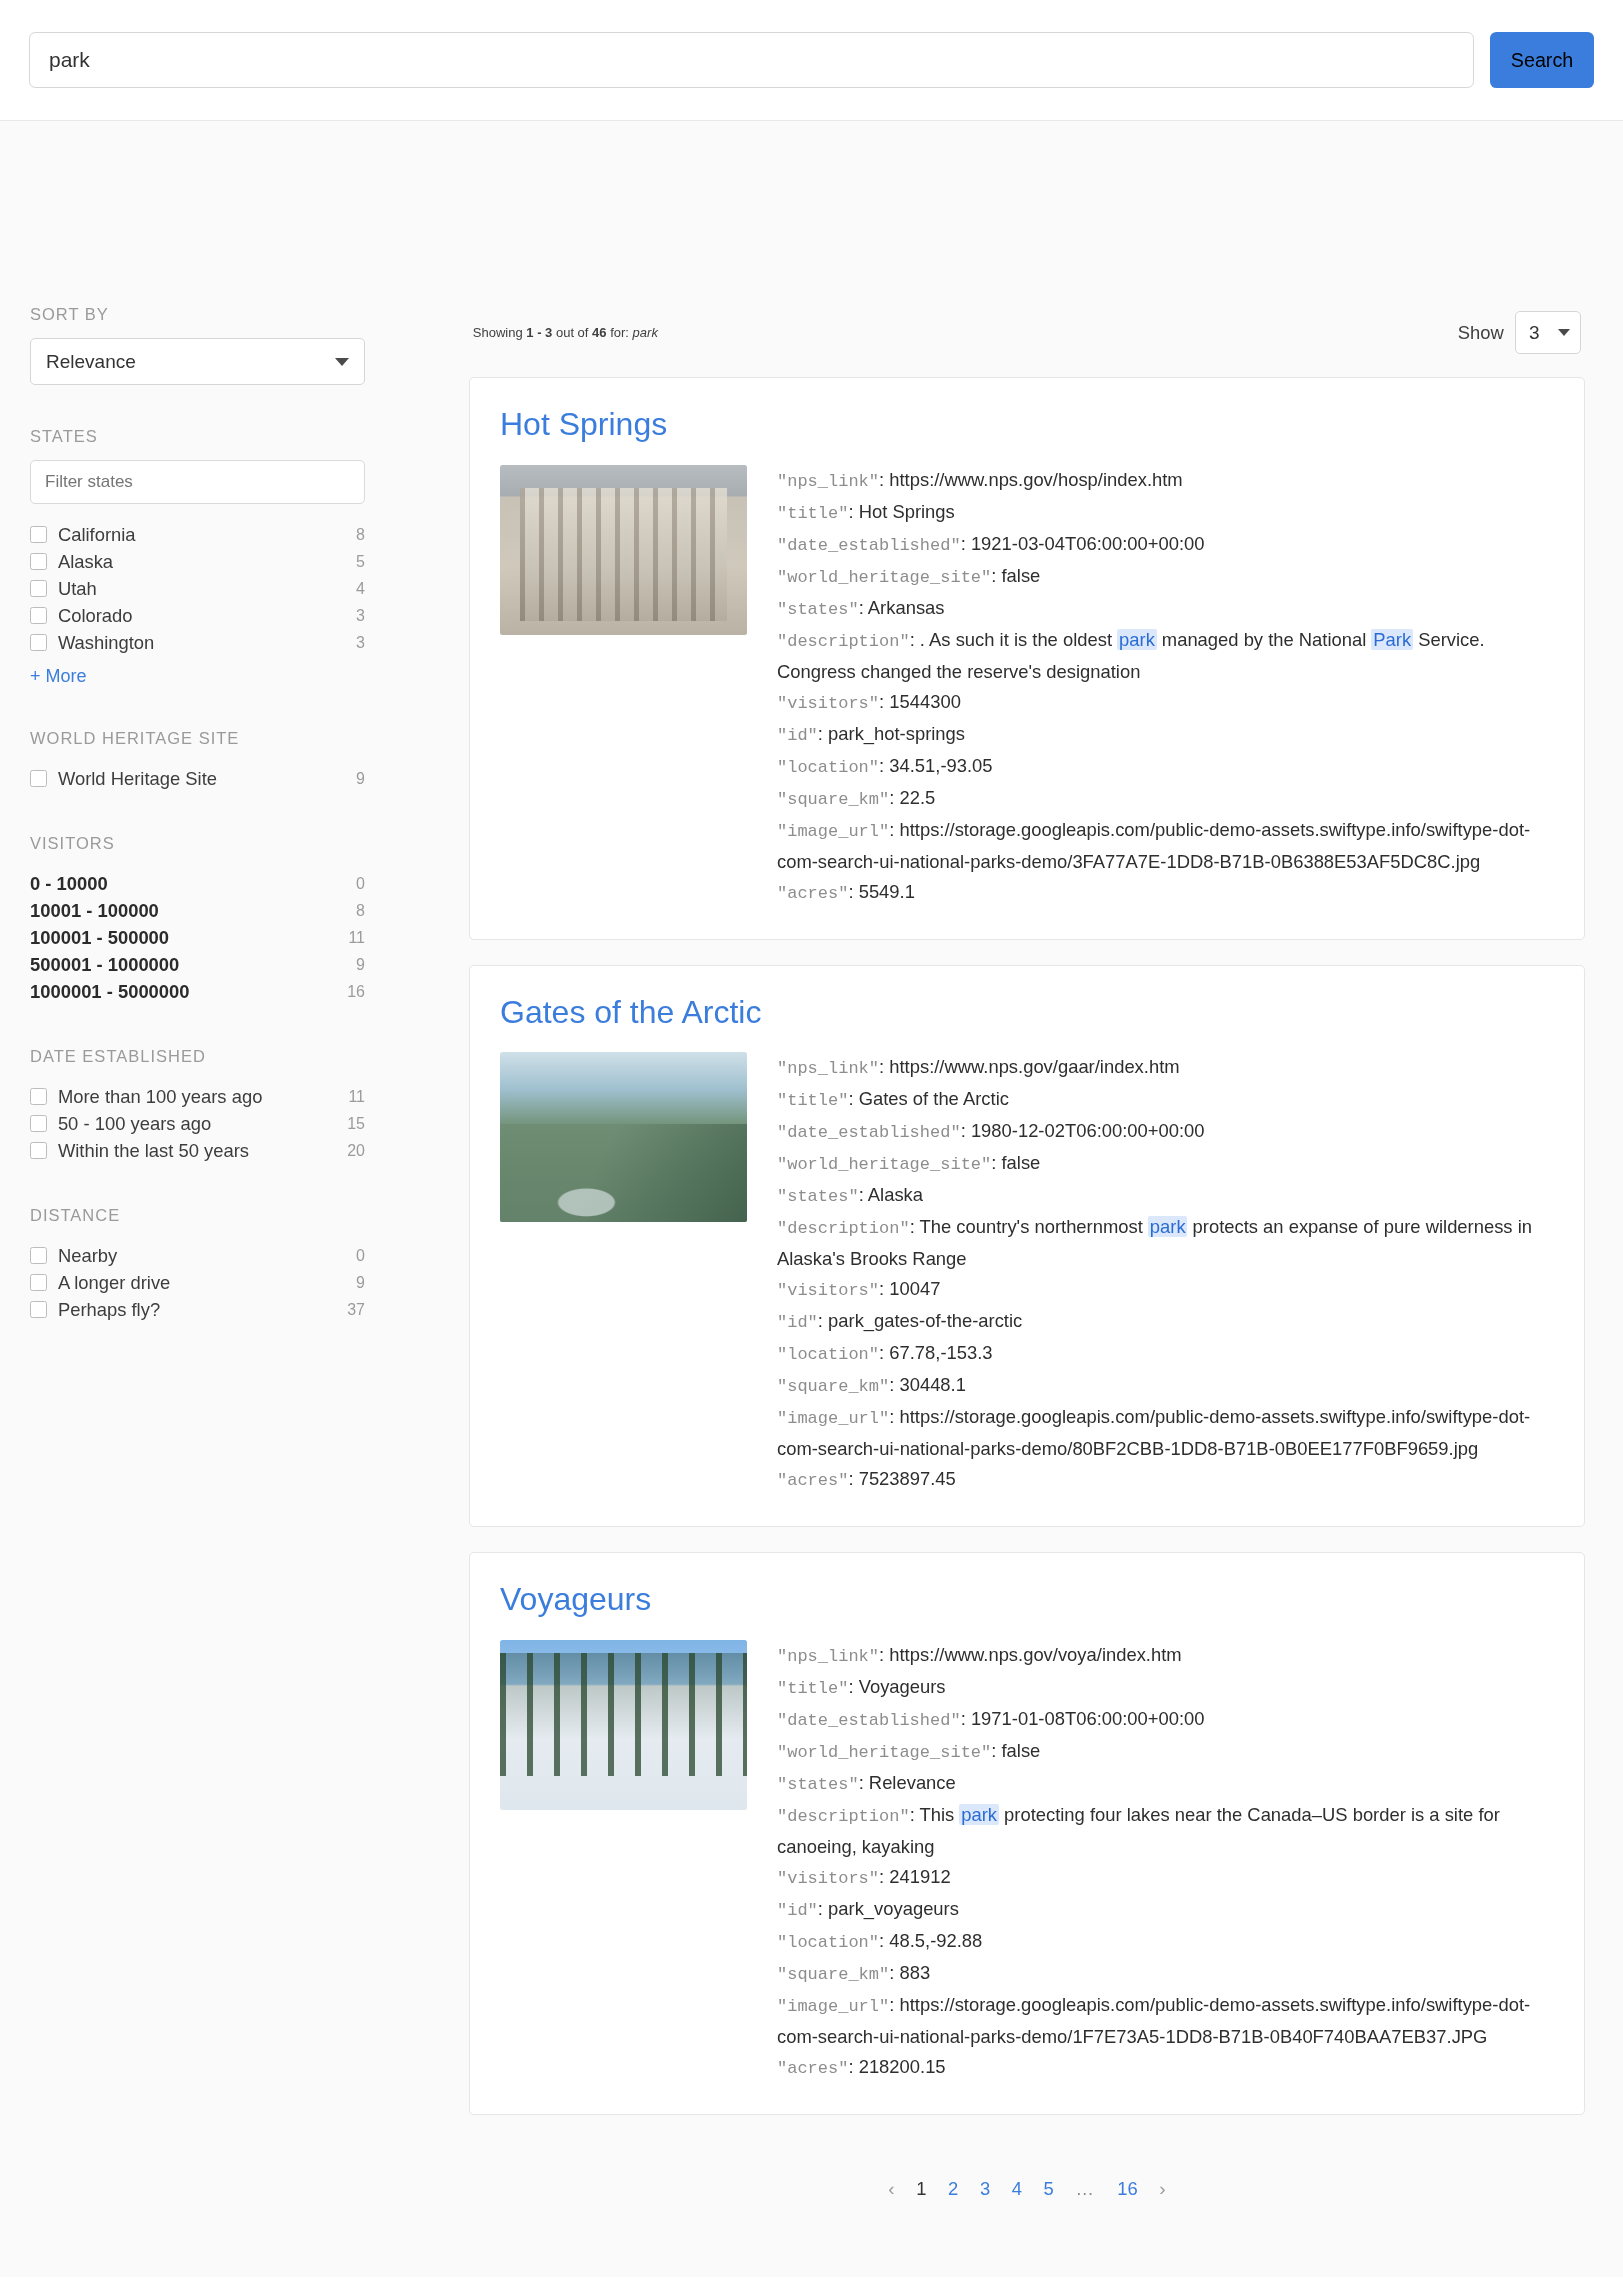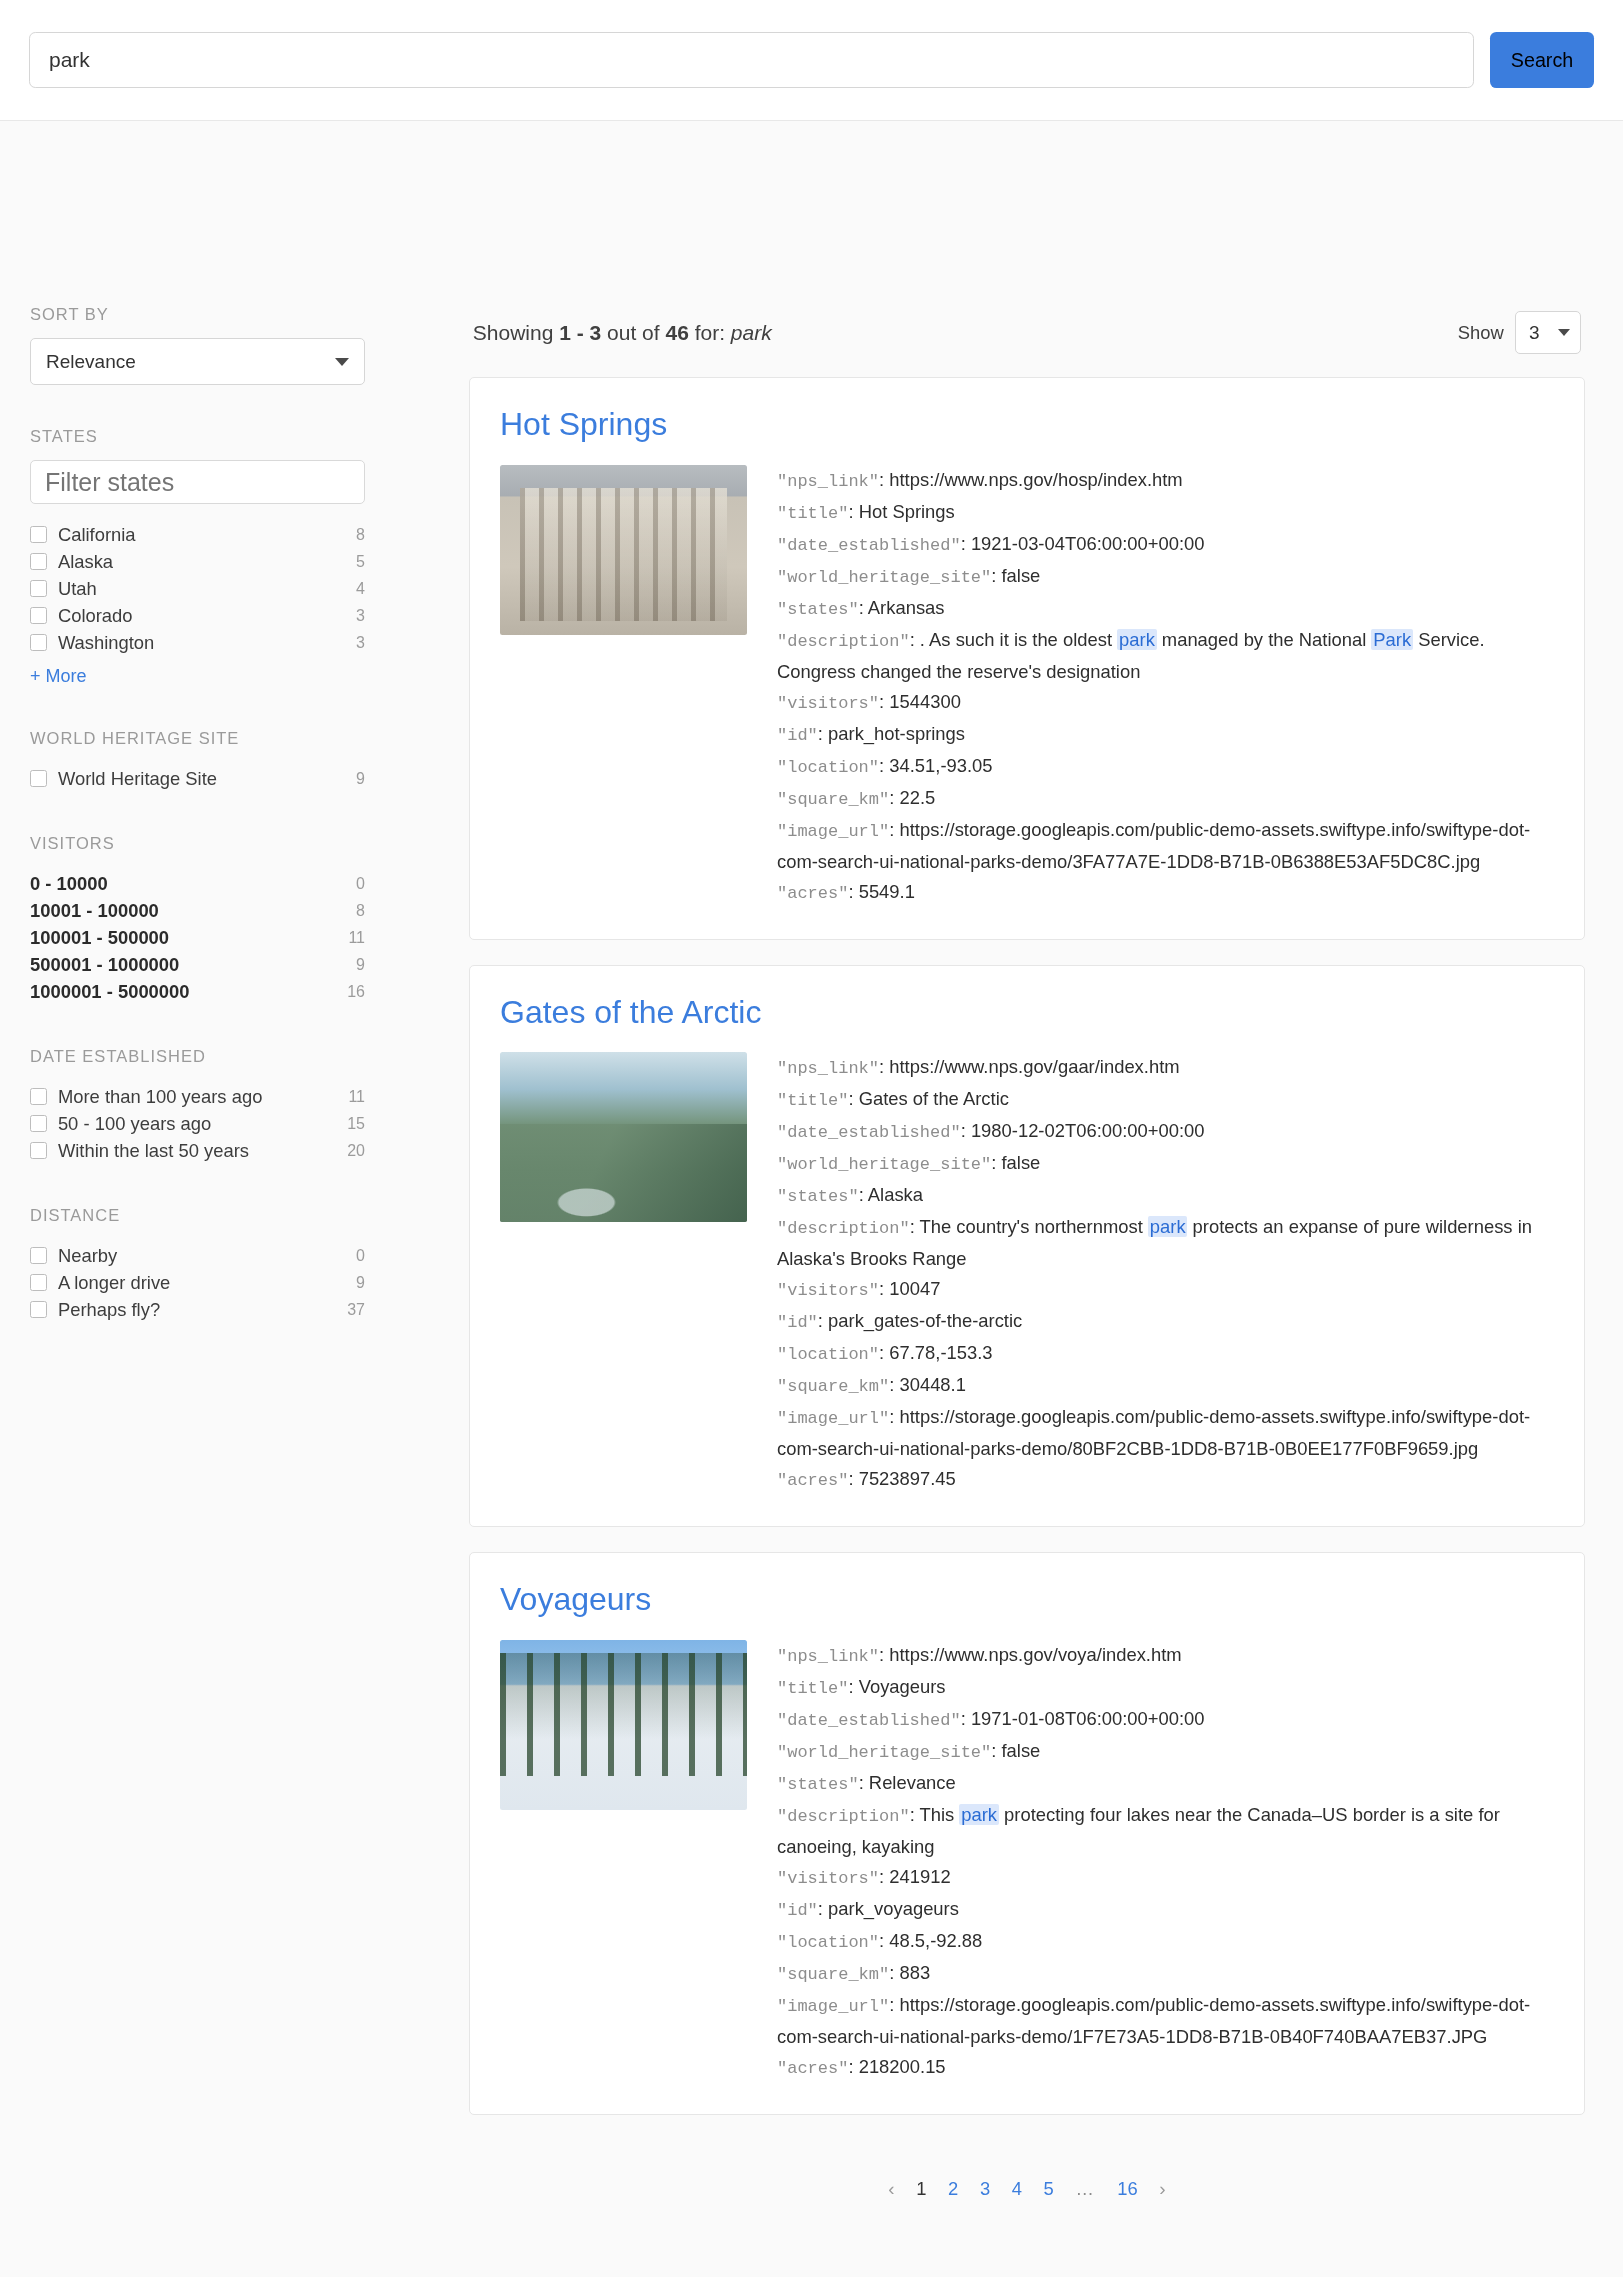--- a/index.html
+++ b/index.html
@@ -95,21 +95,21 @@
     border-right: 7px solid transparent;
     border-top: 8.2px solid #4a4a4a;
   }
   .select-placeholder { color: #8b8b8b; }
   .filter-input {
     width: 335px;
     height: 44px;
     border: 1.3px solid #d9d9d9;
     border-radius: 5px;
     padding: 0 14px;
-    font-size: 25px;
+    font-size: 17px;
     color: #444;
     background: #fff;
     outline: none;
     font-family: "Liberation Sans", sans-serif;
   }
   .facet-list { margin-top: 17px; }
   .facet-row {
     display: flex;
     align-items: center;
     width: 335px;
@@ -136,21 +136,21 @@
   }
 
   
   .results-head {
     display: flex;
     align-items: center;
     justify-content: space-between;
     margin-bottom: 23px;
     padding: 0 3.8px;
   }
-  .showing { font-size: 21px; color: #404040; }
+  .showing { font-size: 13px; color: #404040; }
   .showing b { font-weight: bold; }
   .showing i { font-style: italic; }
   .show-wrap { display: flex; align-items: center; gap: 11.4px; }
   .show-label { font-size: 18.4px; color: #404040; margin-left: 8px; }
   .show-select {
     position: relative;
     width: 66px; height: 43px;
     border: 1.3px solid #d6d6d6;
     border-radius: 5px;
     background: #fff;

